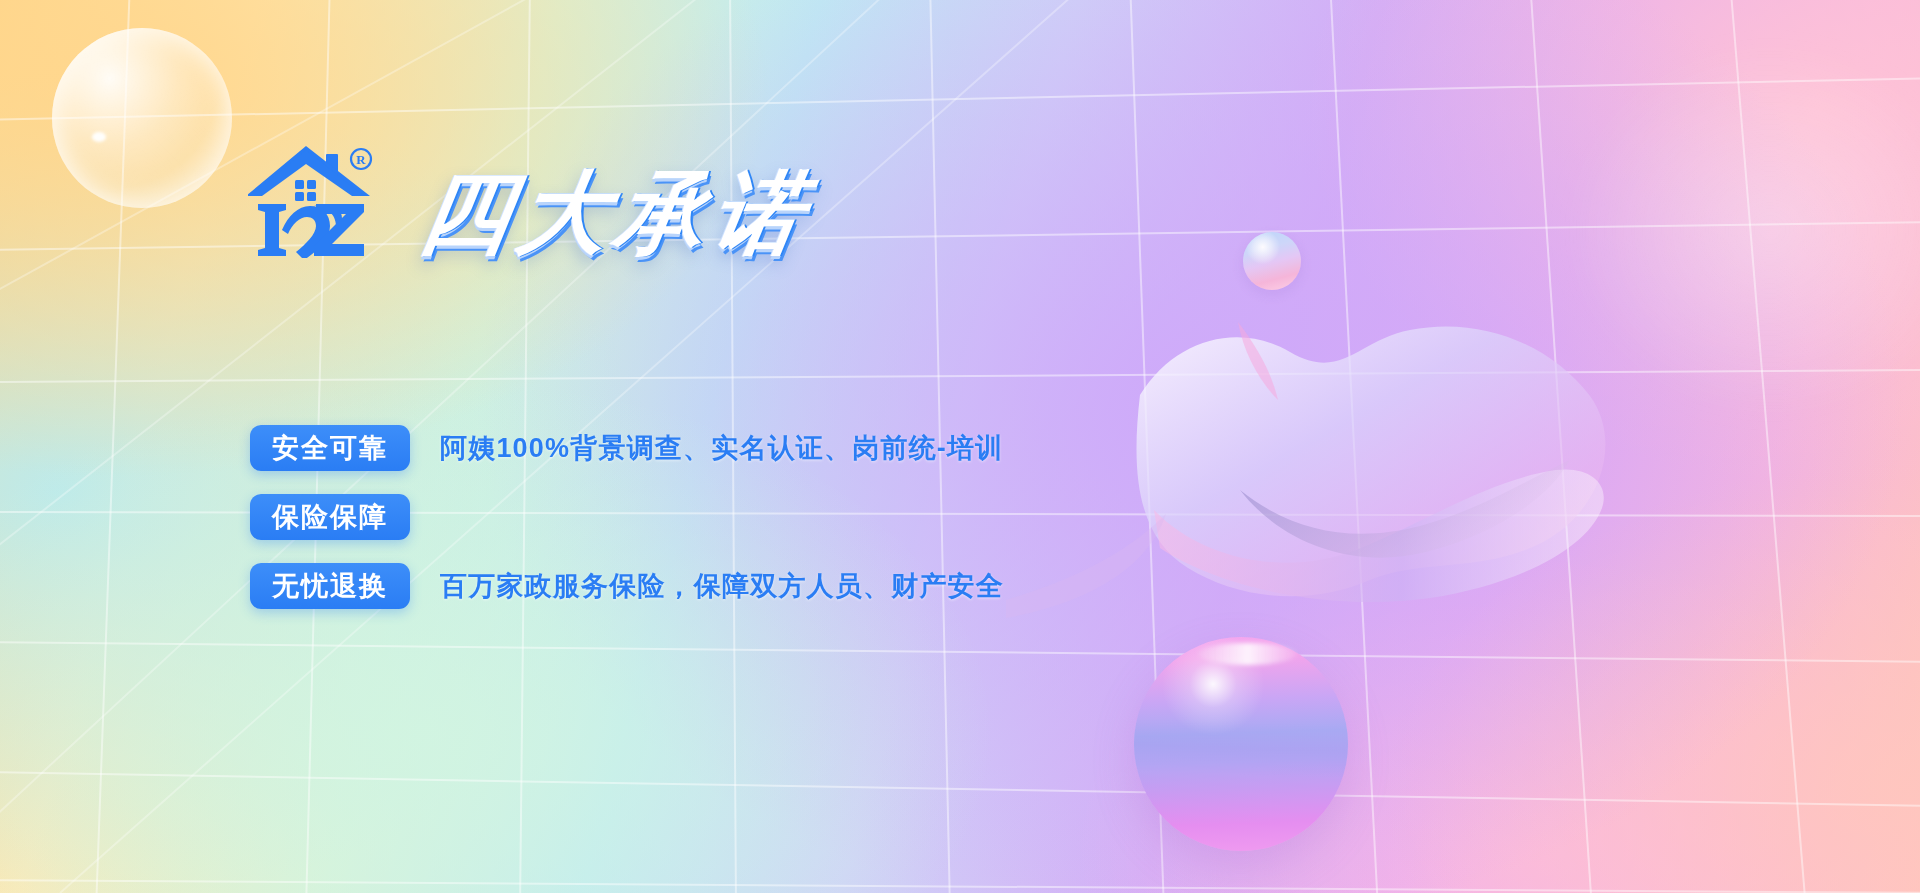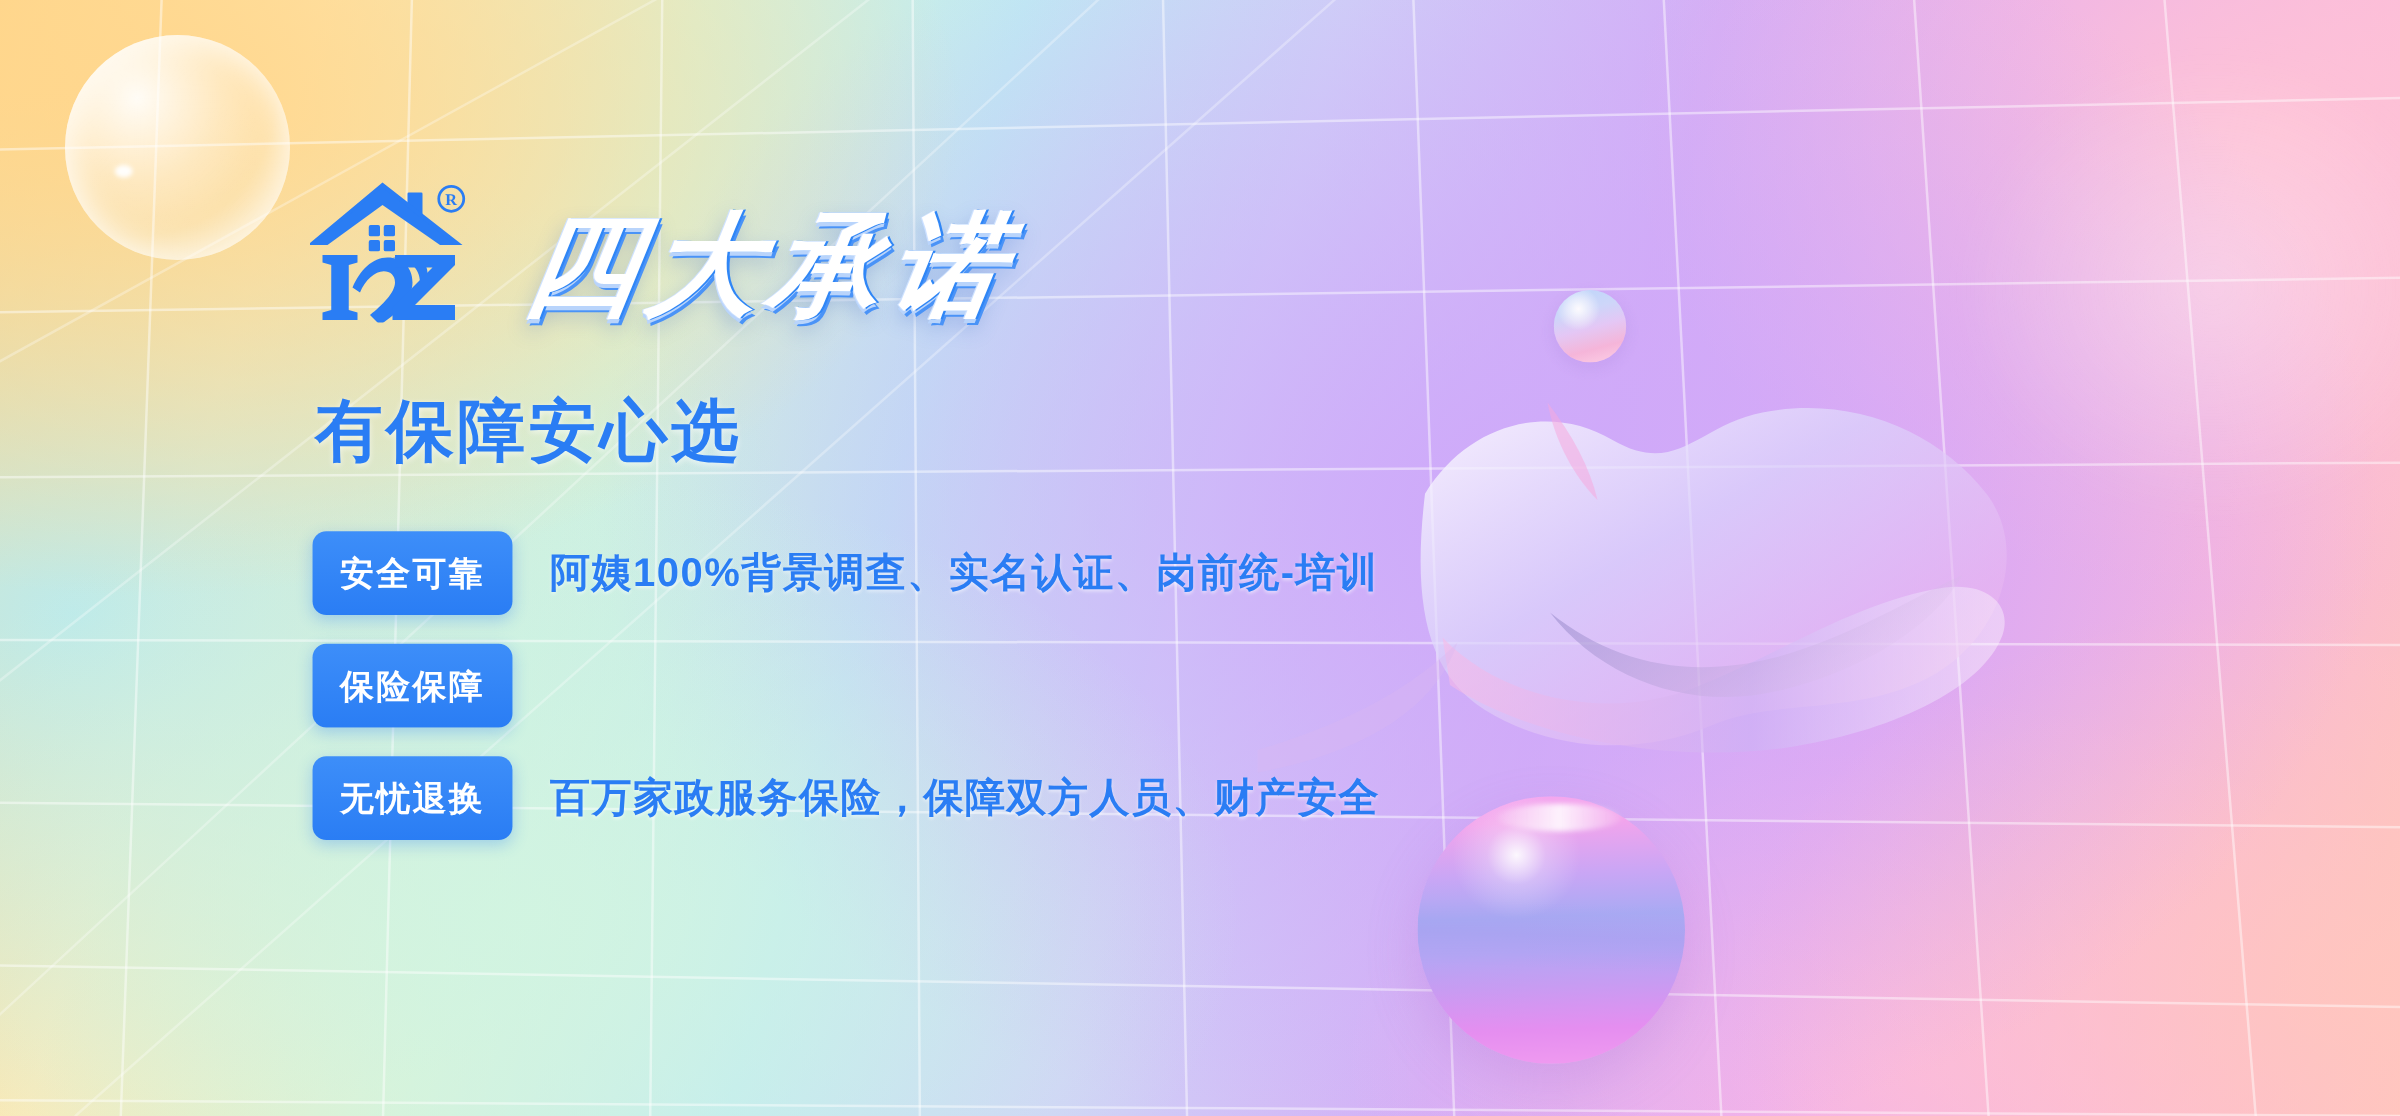--- a/index.html
+++ b/index.html
@@ -155,37 +155,37 @@
     left: 250px; top: 425px;
     display: flex;
     flex-direction: column;
     gap: 23px;
   }
 
   .feature-row { display: flex; align-items: center; gap: 30px; }
 
   .feature-badge {
     min-width: 160px;
-    height: 67px;
+    height: 46px;
     padding: 0 17px;
     border-radius: 11px;
     background: linear-gradient(180deg, #3d8ef9 0%, #2a7df4 100%);
     color: #ffffff;
     font-size: 27px;
     font-weight: 800;
     letter-spacing: 2px;
     display: flex;
     align-items: center;
     justify-content: center;
     box-shadow: 0 4px 12px rgba(42,125,244,0.30);
     white-space: nowrap;
   }
 
   .feature-text {
-    font-size: 32px;
+    font-size: 27px;
     font-weight: 800;
     letter-spacing: 1.2px;
     color: #2a7df4;
     white-space: nowrap;
     text-shadow: 0 1px 3px rgba(255,255,255,0.55);
   }
 </style>
 </head>
 <body>
 
@@ -290,21 +290,20 @@
           <g>
             <circle cx="113" cy="19" r="10" fill="none" stroke="#2a7df4" stroke-width="2.2"></circle>
             <text x="113" y="24" text-anchor="middle" font-family="Liberation Serif, serif" font-size="13" font-weight="700" fill="#2a7df4">R</text>
           </g>
         </svg>
       </div>
 
       <div class="headline">四大承诺</div>
     </div>
 
-    <div class="subtitle">有保障安心选</div>
 
     <div class="features">
 
       <div class="feature-row">
         <div class="feature-badge">安全可靠</div>
         <div class="feature-text">阿姨100%背景调查、实名认证、岗前统-培训</div>
       </div>
 
       <div class="feature-row">
         <div class="feature-badge">保险保障</div>

